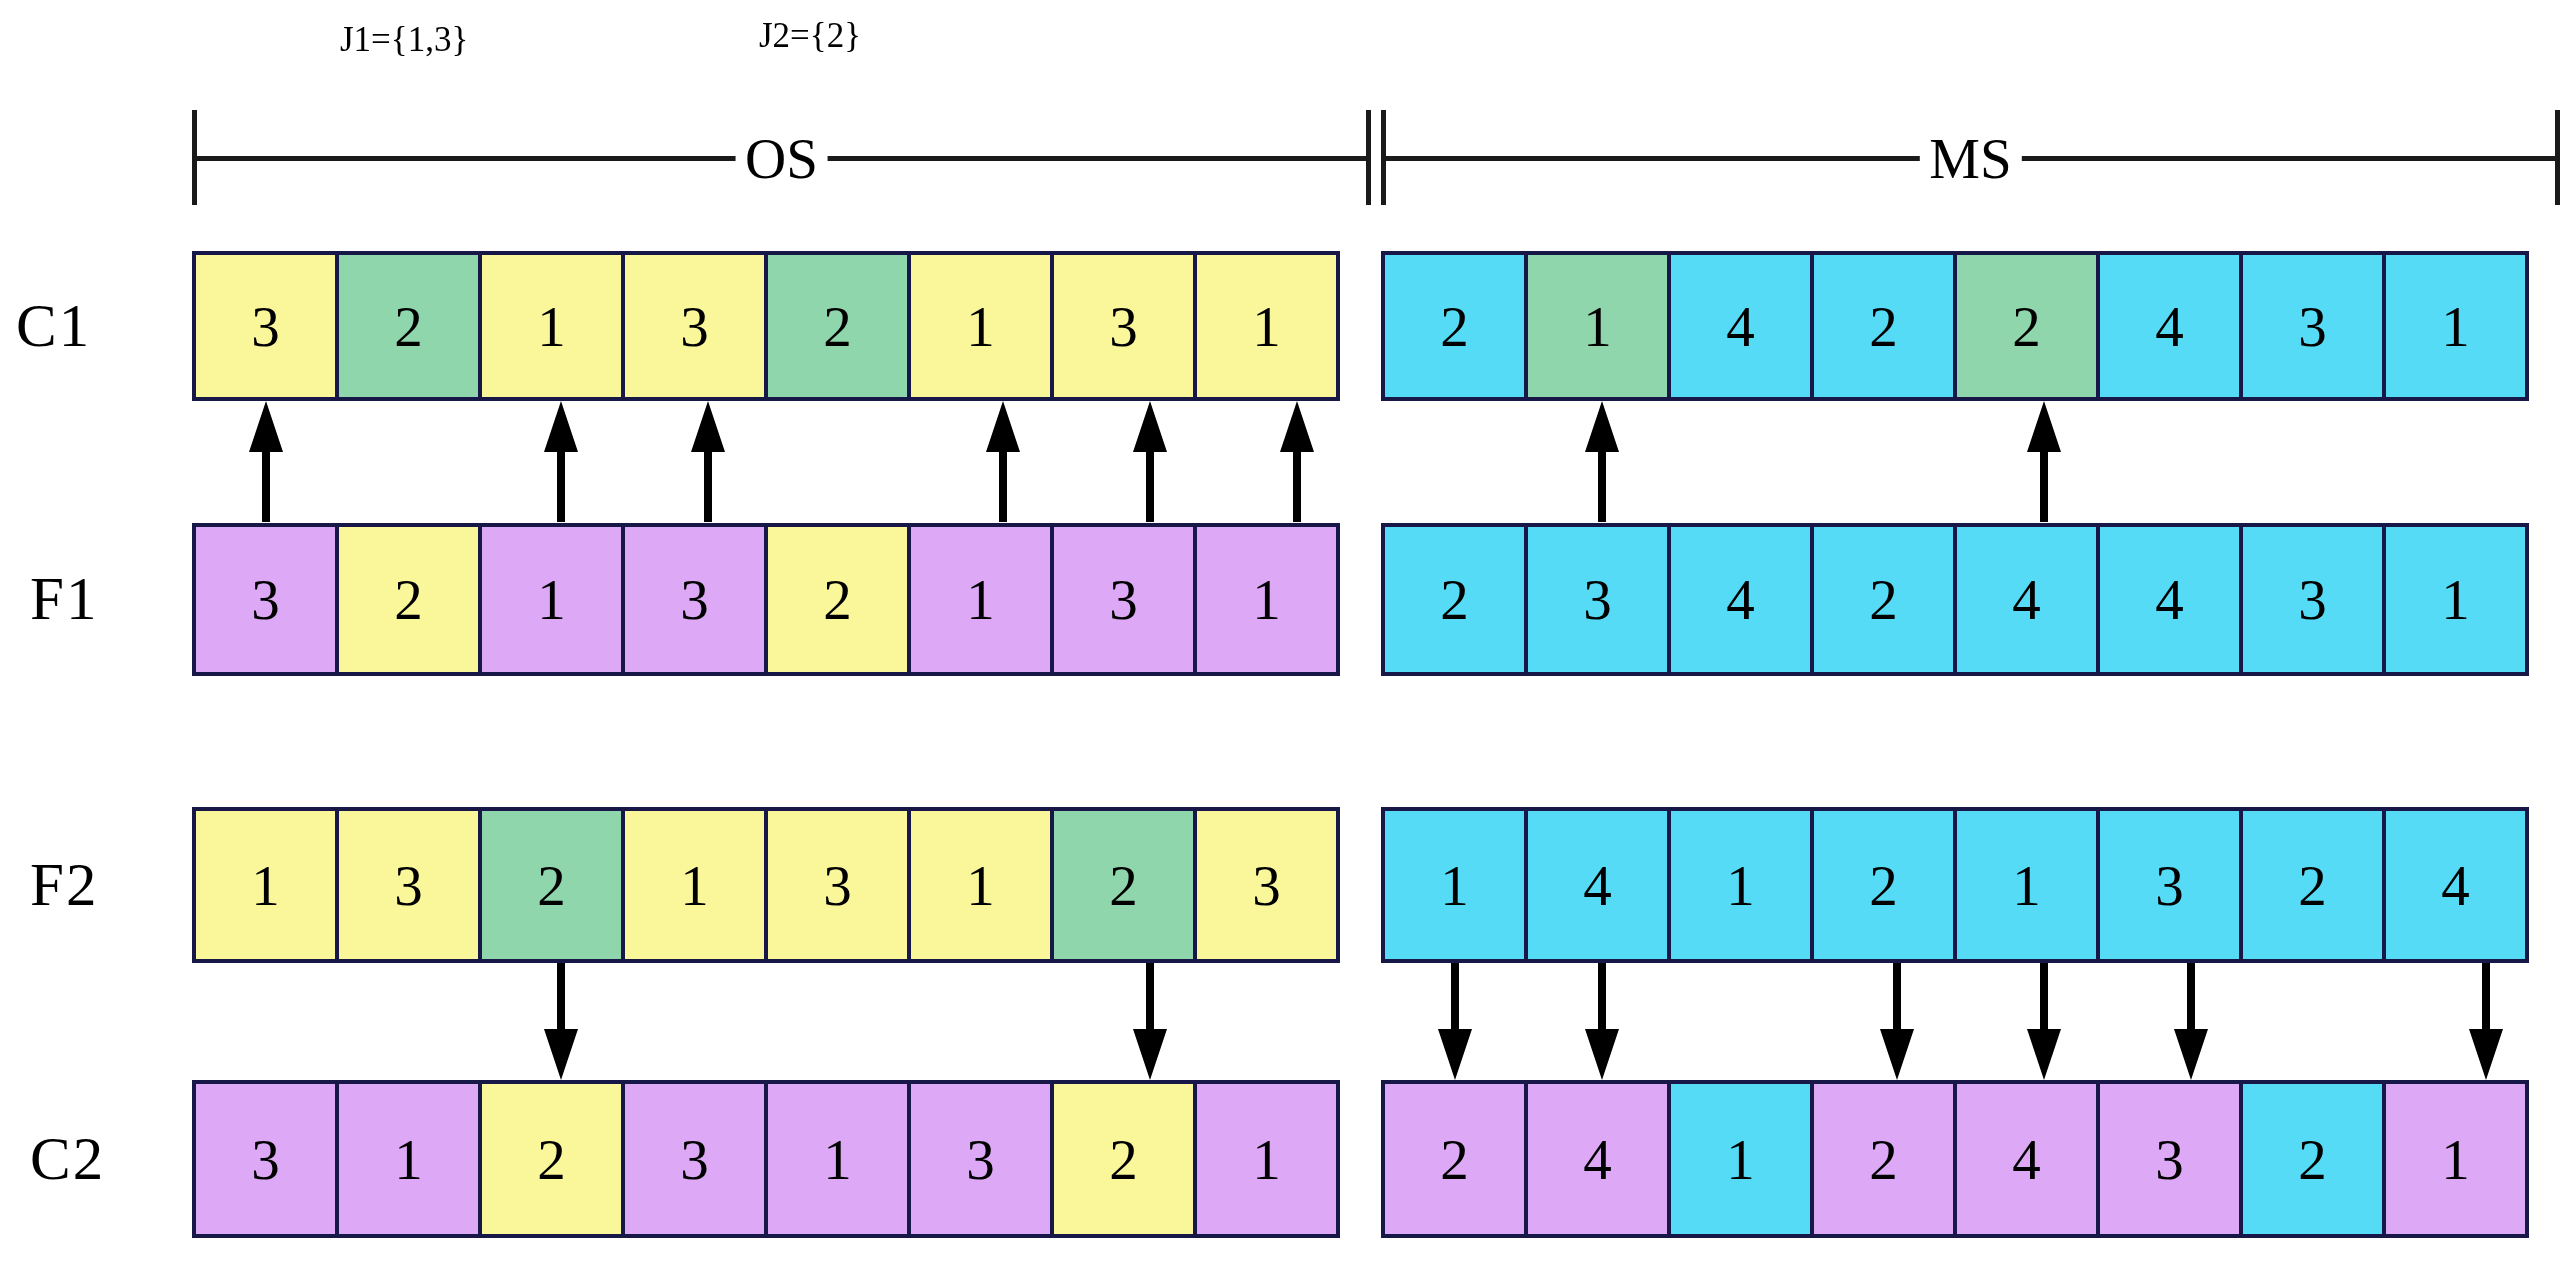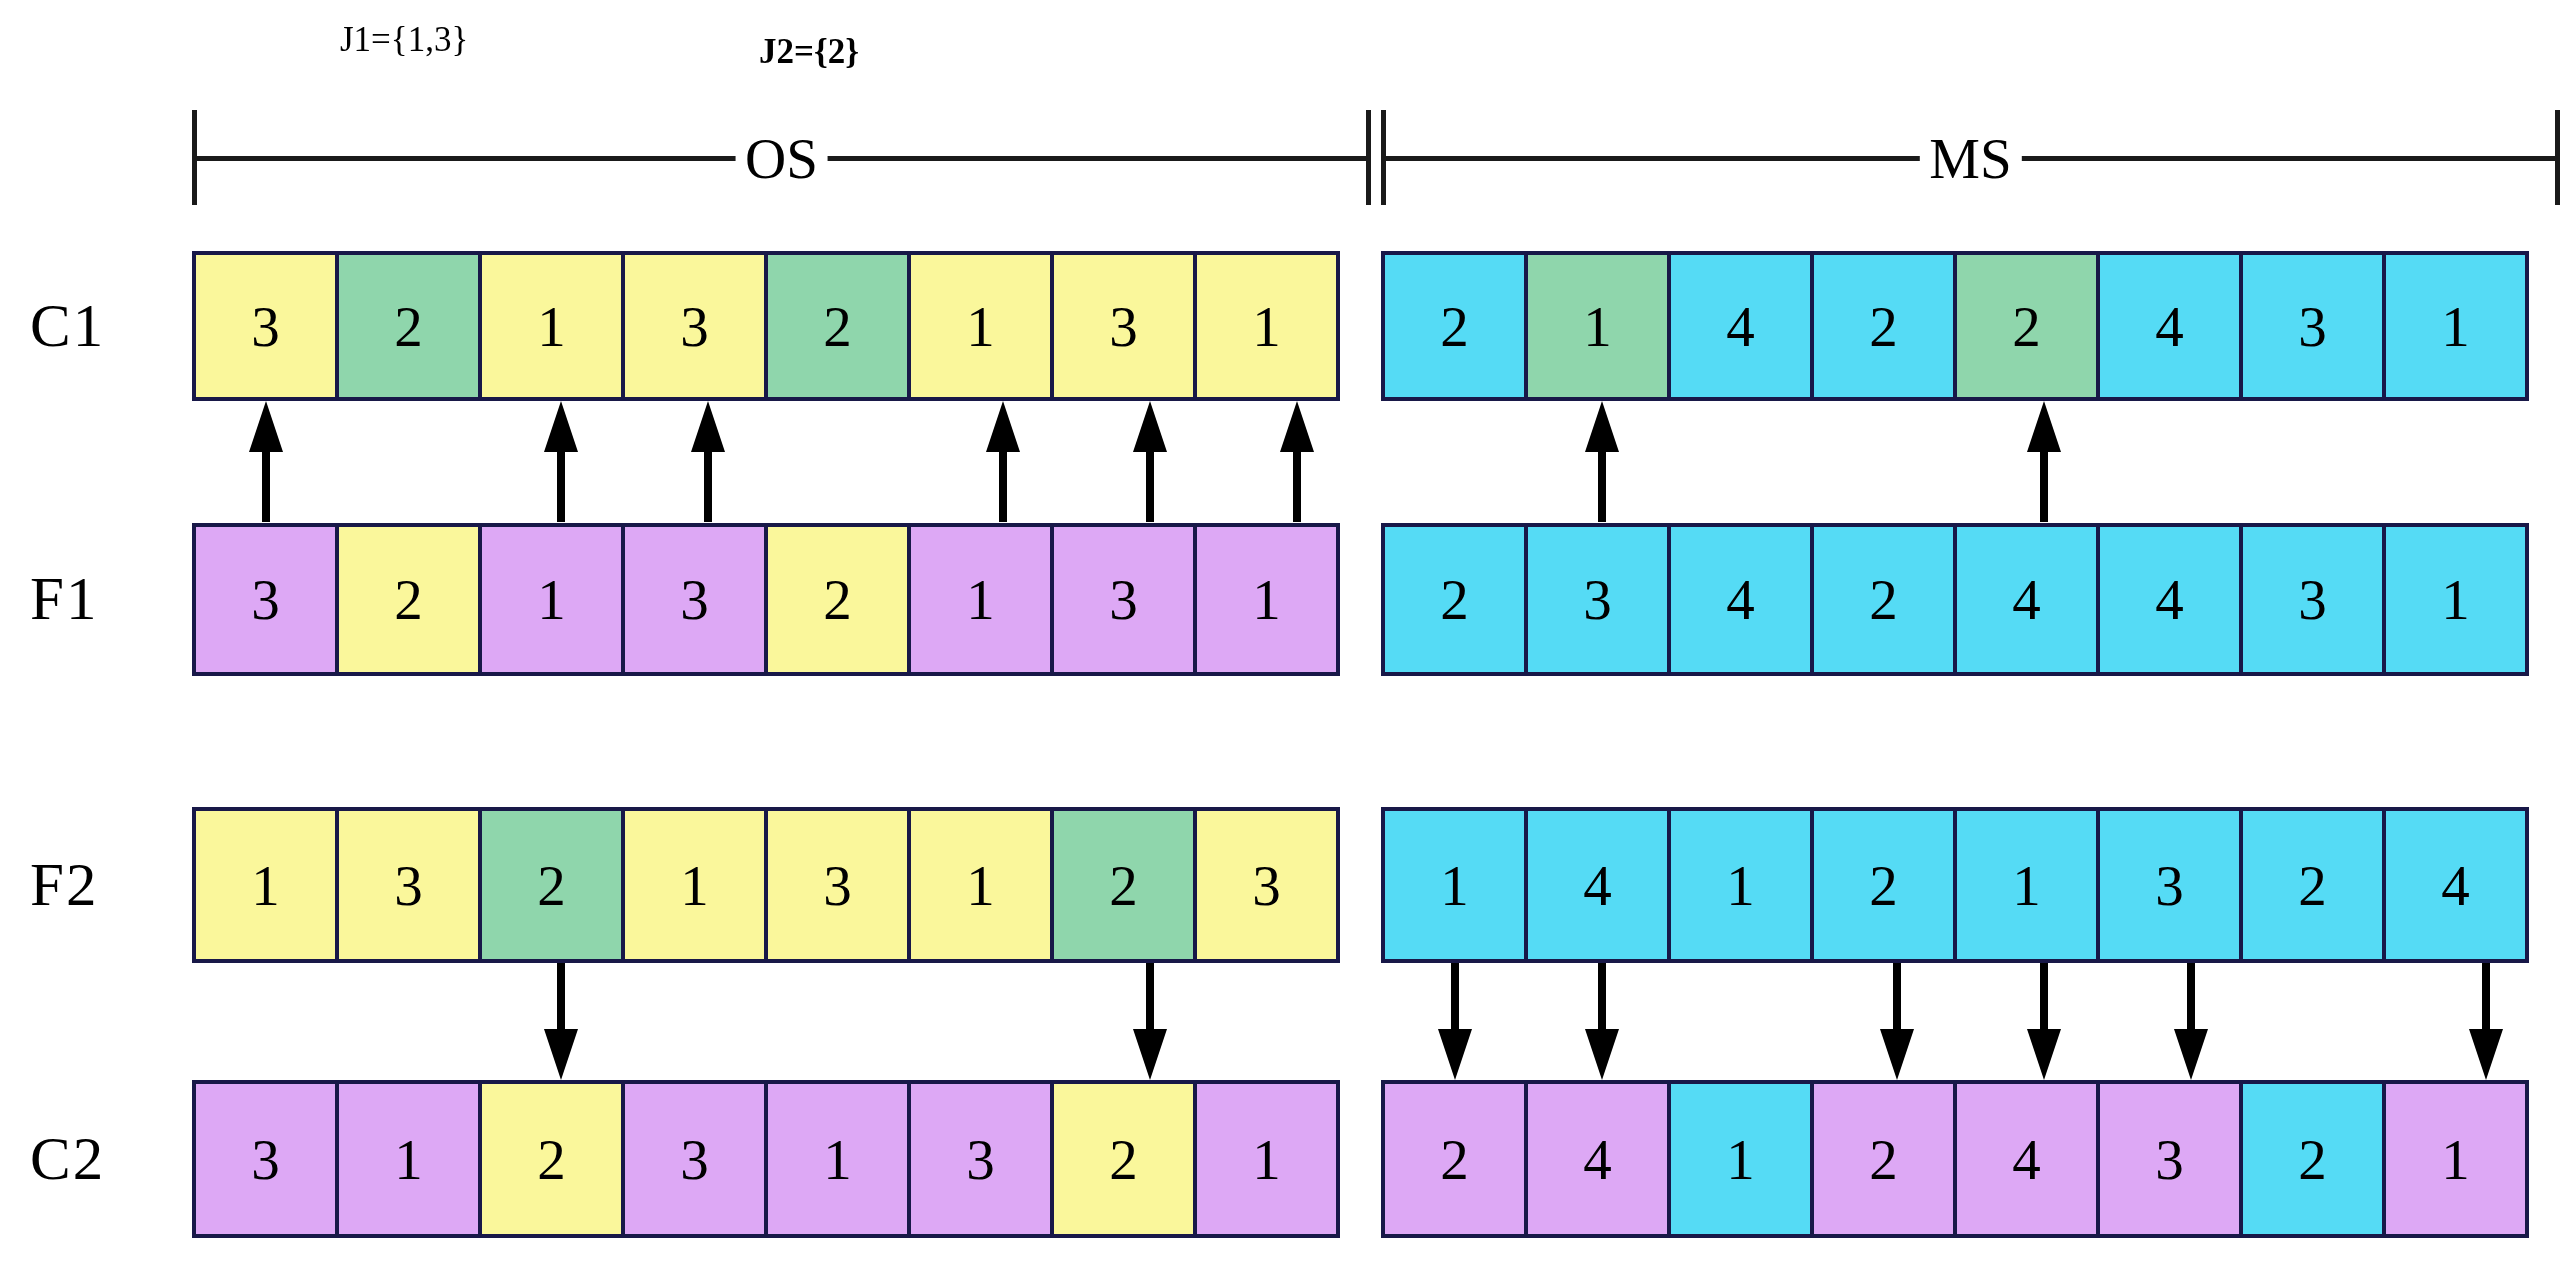--- a/index.html
+++ b/index.html
@@ -49,36 +49,36 @@
   .arrow.down .head{bottom:0;border-left:17px solid transparent;
                     border-right:17px solid transparent;
                     border-top:51px solid #000;}
   .arrow.down .shaft{top:0;bottom:45px;}
 </style>
 </head>
 <body>
 
 <div id="stage">
     <div class="joblabel" style="left: 340px; top: 20px;">J1={1,3}</div>
-    <div class="joblabel" style="left: 759px; top: 32px; font-weight: bold;">J2={2}</div>
+    <div class="joblabel" style="left: 759px; top: 16px;">J2={2}</div>
     <div class="bracket" style="left: 192px; top: 110px; width: 1179px;">
       <div class="tick left"></div>
       <div class="tick right"></div>
       <div class="rule a" style="width: 544px;"></div>
       <div class="rule b" style="width: 544px;"></div>
       <div class="btext">OS</div>
     </div>
     <div class="bracket" style="left: 1381px; top: 110px; width: 1179px;">
       <div class="tick left"></div>
       <div class="tick right"></div>
       <div class="rule a" style="width: 544px;"></div>
       <div class="rule b" style="width: 544px;"></div>
       <div class="btext">MS</div>
     </div>
-    <div class="rowlabel" style="left: 30px; top: 326px;">C1</div>
+    <div class="rowlabel" style="left: 16px; top: 326px;">C1</div>
     <div class="strip" style="left: 192px; top: 251px; width: 1179px; height: 150px;">
       <div class="cell" style="width: 147px; height: 100%; background: rgb(250, 247, 155);">3</div>
       <div class="cell" style="width: 147px; height: 100%; background: rgb(143, 214, 172);">2</div>
       <div class="cell" style="width: 147px; height: 100%; background: rgb(250, 247, 155);">1</div>
       <div class="cell" style="width: 147px; height: 100%; background: rgb(250, 247, 155);">3</div>
       <div class="cell" style="width: 147px; height: 100%; background: rgb(143, 214, 172);">2</div>
       <div class="cell" style="width: 147px; height: 100%; background: rgb(250, 247, 155);">1</div>
       <div class="cell" style="width: 147px; height: 100%; background: rgb(250, 247, 155);">3</div>
       <div class="cell" style="width: 147px; height: 100%; background: rgb(250, 247, 155);">1</div>
     </div>

